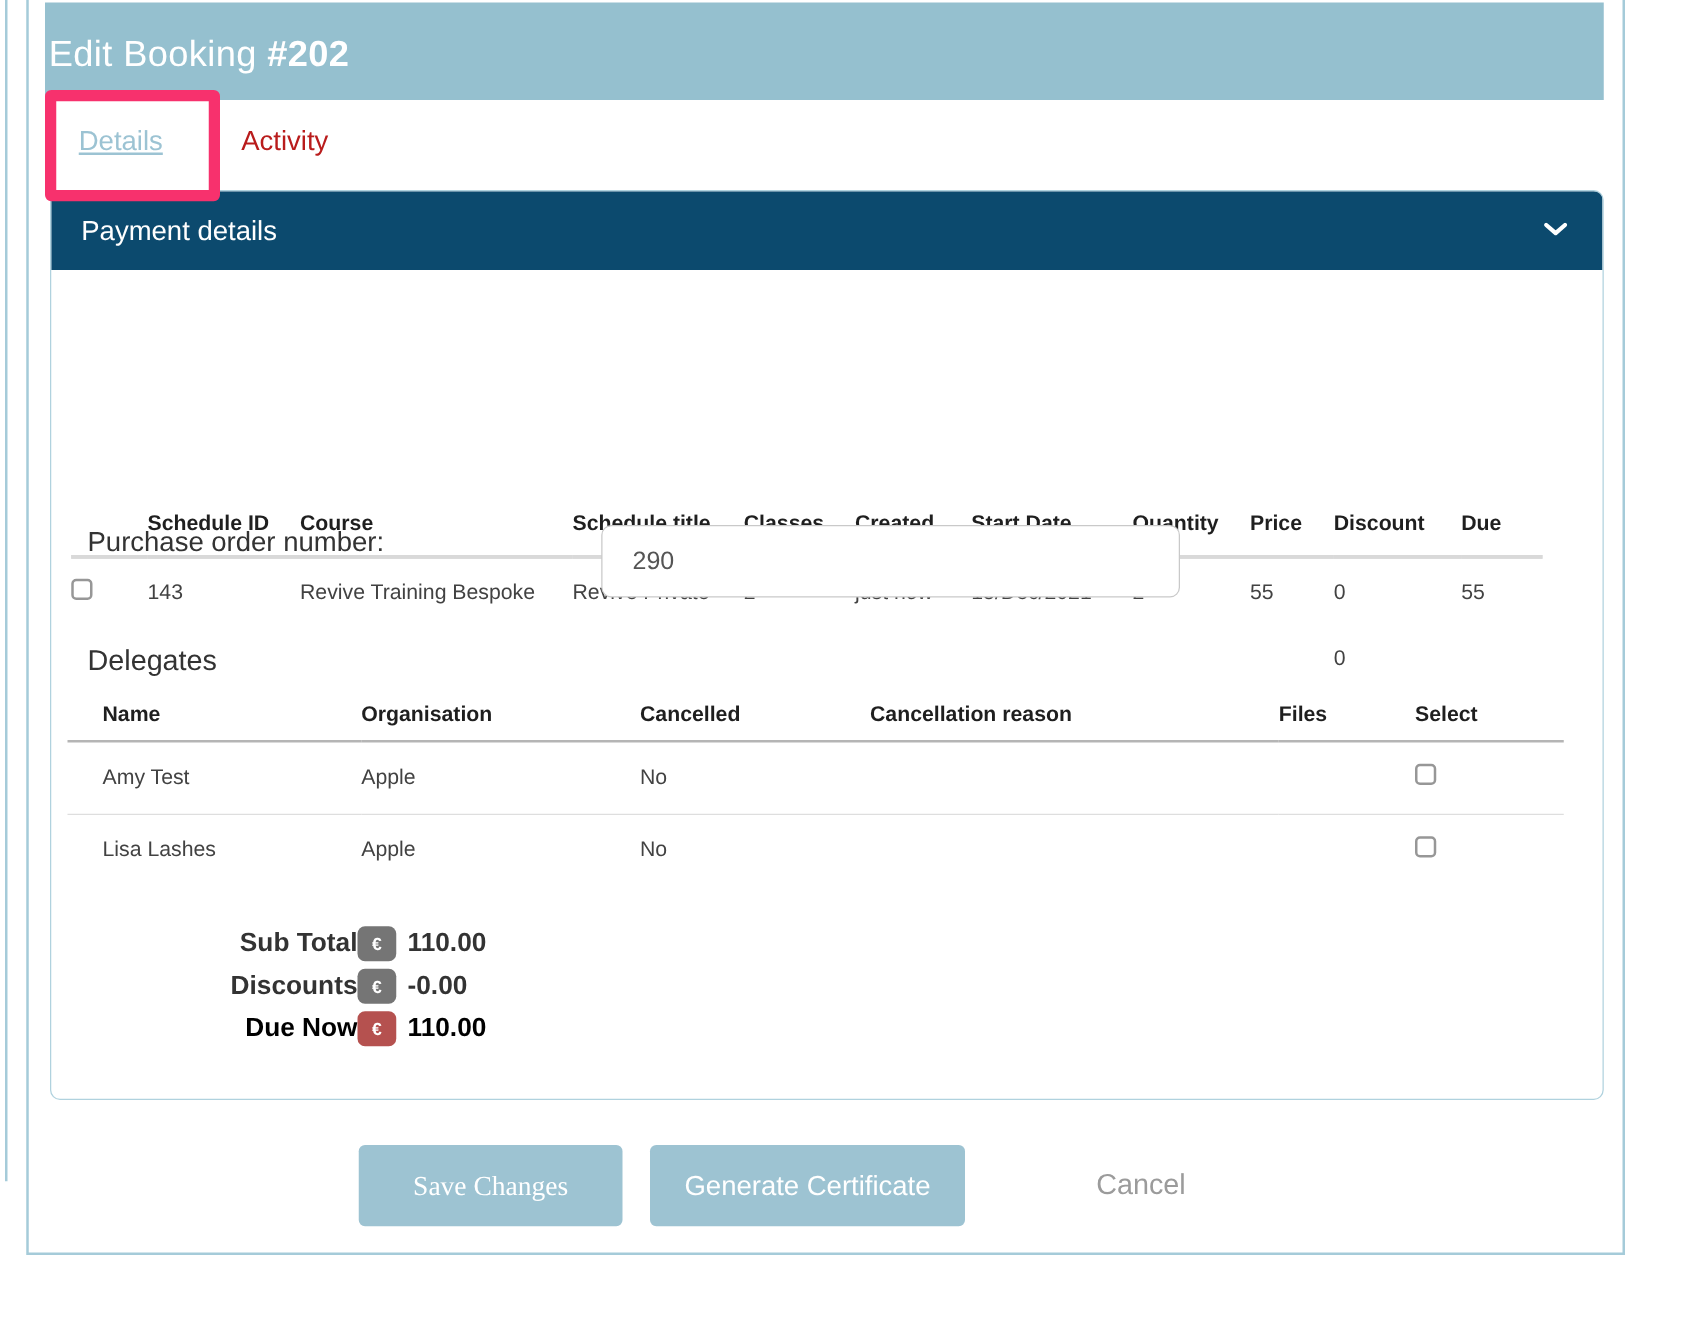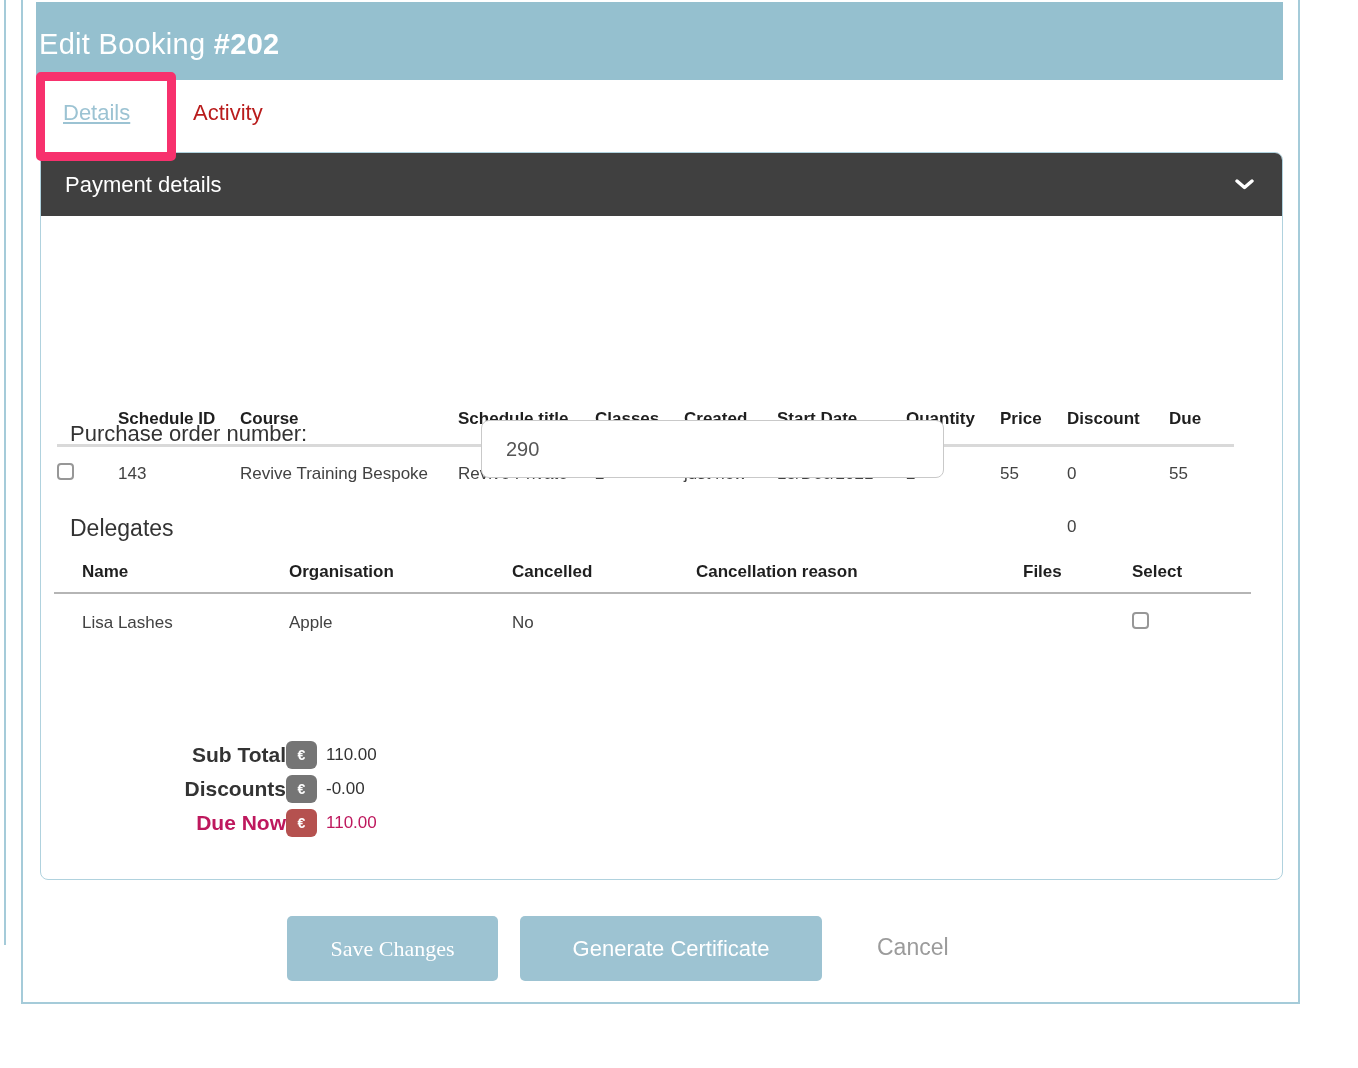--- a/index.html
+++ b/index.html
@@ -86,21 +86,21 @@
     width: 1243px; height: 728px;
     border: 1px solid #b0d2de;
     border-radius: 8px;
     background: #ffffff;
     overflow: hidden;
   }
   #payment-header {
     position: absolute;
     left: 0; top: 0;
     width: 100%; height: 63px;
-    background: #404040;
+    background: #0c4a6e;
     display: flex;
     align-items: center;
     justify-content: space-between;
     padding: 0 28px 0 24px;
   }
   #payment-header .panel-title {
     color: #ffffff;
     font-size: 22px;
     font-weight: 400;
   }
@@ -219,42 +219,42 @@
     background: #757575;
     color: #ffffff;
     font-size: 14px;
     font-weight: 700;
     display: flex;
     align-items: center;
     justify-content: center;
     margin-right: 9px;
   }
   .total-value {
-    font-size: 17px;
-    font-weight: 400;
+    font-size: 21px;
+    font-weight: 700;
     color: #333333;
   }
   .total-row.due .total-label,
-  .total-row.due .total-value { color: #be185d; }
+  .total-row.due .total-value { color: #000000; }
   .total-row.due .currency-badge { background: #b5514f; }
 
   
   .action-btn {
     position: absolute;
     height: 65px;
     background: #9dc3d2;
     border: none;
     border-radius: 5px;
     color: #ffffff;
     font-size: 22px;
     font-family: "Liberation Sans", "DejaVu Sans", sans-serif;
     cursor: pointer;
   }
   #save-btn { left: 287px; top: 916px; width: 211px; font-family: Liberation Serif, serif; }
-  #generate-btn { left: 520px; top: 916px; width: 302px; }
+  #generate-btn { left: 520px; top: 916px; width: 252px; }
   #cancel-link {
     position: absolute;
     left: 877px; top: 934px;
     font-size: 23px;
     color: #9b9b9b;
     cursor: pointer;
   }
 </style>
 </head>
 <body>
@@ -368,20 +368,28 @@
           <tr>
             <th>Name</th>
             <th>Organisation</th>
             <th>Cancelled</th>
             <th>Cancellation reason</th>
             <th>Files</th>
             <th>Select</th>
           </tr>
         </thead>
         <tbody>
+          <tr class="delegate-row-1">
+            <td>Amy Test</td>
+            <td>Apple</td>
+            <td>No</td>
+            <td></td>
+            <td></td>
+            <td><span class="checkbox"></span></td>
+          </tr>
           <tr>
             <td>Lisa Lashes</td>
             <td>Apple</td>
             <td>No</td>
             <td></td>
             <td></td>
             <td><span class="checkbox"></span></td>
           </tr>
         </tbody>
       </table>

